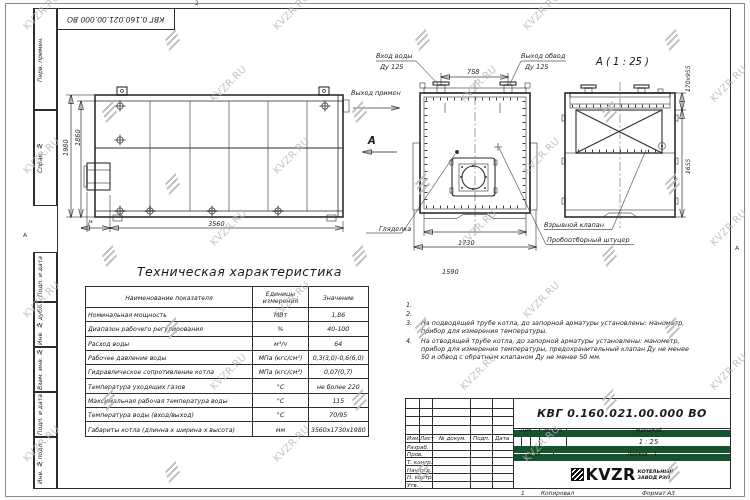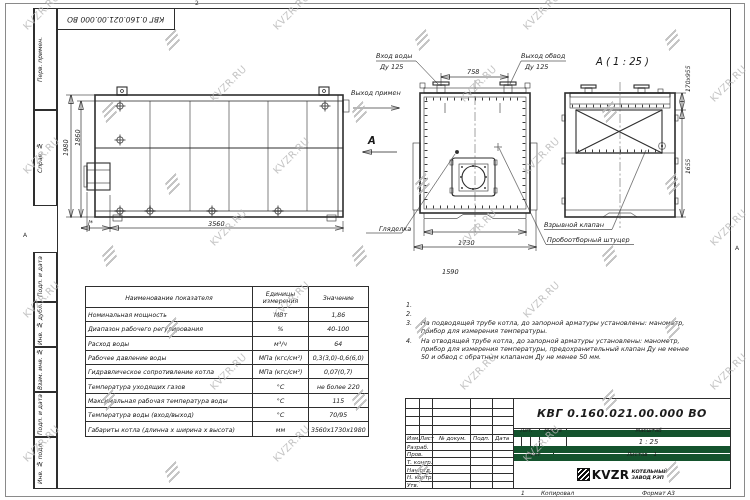--- a/index.html
+++ b/index.html
@@ -59,21 +59,21 @@
   .tb-meta{flex:1;display:flex;flex-direction:column;}
   .mrow{display:flex;box-sizing:border-box;}
   .mcell{box-sizing:border-box;border-right:1px solid #2e2e2e;display:flex;align-items:center;justify-content:center;
          font-size:5.5px;font-style:italic;}
   .mcell:last-child{border-right:none;}
   .b1{border-bottom:7px solid #14532d;}
   .scaleval{font-size:6.8px;}
   .logo-row{flex:1;display:flex;align-items:center;justify-content:center;gap:2px;}
   .logo-ic{width:13px;height:13px;background:repeating-linear-gradient(135deg,#111 0 2px,#fff 2px 3.4px);
            border:1px solid #111;box-sizing:border-box;}
-  .logo-kvzr{font-size:12px;font-weight:bold;letter-spacing:.3px;color:#111;}
+  .logo-kvzr{font-size:16px;font-weight:bold;letter-spacing:.3px;color:#111;}
   .logo-txt{font-size:4.9px;font-weight:bold;font-style:italic;line-height:5.6px;color:#111;}
   .botline{position:absolute;top:490px;font-size:5.8px;font-style:italic;color:#222;}
   
   .wml{position:absolute;left:0;top:0;width:750px;height:500px;pointer-events:none;}
   .wm-text{position:absolute;font-size:10px;color:#b7b7b7;transform:rotate(-45deg);opacity:.8;letter-spacing:.3px;}
   .wm-logo{position:absolute;width:15px;height:12px;opacity:.8;
            background:repeating-linear-gradient(to bottom,#b7b7b7 0 2.2px,transparent 2.2px 4.6px);
            transform:rotate(-45deg) skewX(-25deg);}
 </style>
 </head>
@@ -329,20 +329,21 @@
   <div class="t" style="left:442px;top:224px;margin-top:44px;">1590</div>
   <div class="t" style="left:458px;top:239px;">1730</div>
   <div class="t" style="left:373px;top:225px;margin-left:6px;">Гляделка</div>
 
   <div class="t big" style="left:596px;top:56px;">А ( 1 : 25 )</div>
   <div class="t rot" style="left:684px;top:92px;font-size:6px;">170х955</div>
   <div class="t rot" style="left:684px;top:174px;font-size:6px;">1655</div>
   <div class="t" style="left:544px;top:221px;">Взрывной клапан</div>
   <div class="t" style="left:547px;top:236px;text-align:right;">Пробоотборный штуцер</div>
 
+  <div class="tt-title">Техническая характеристика</div>
   <table class="tt">
     <colgroup>
         <col style="width:167px;">
         <col style="width:56px;">
         <col style="width:57px;">
       </colgroup>
     <tbody>
         <tr>
           <td class="hd">Наименование показателя</td>
         <td class="hd">Единицы измерения</td>

